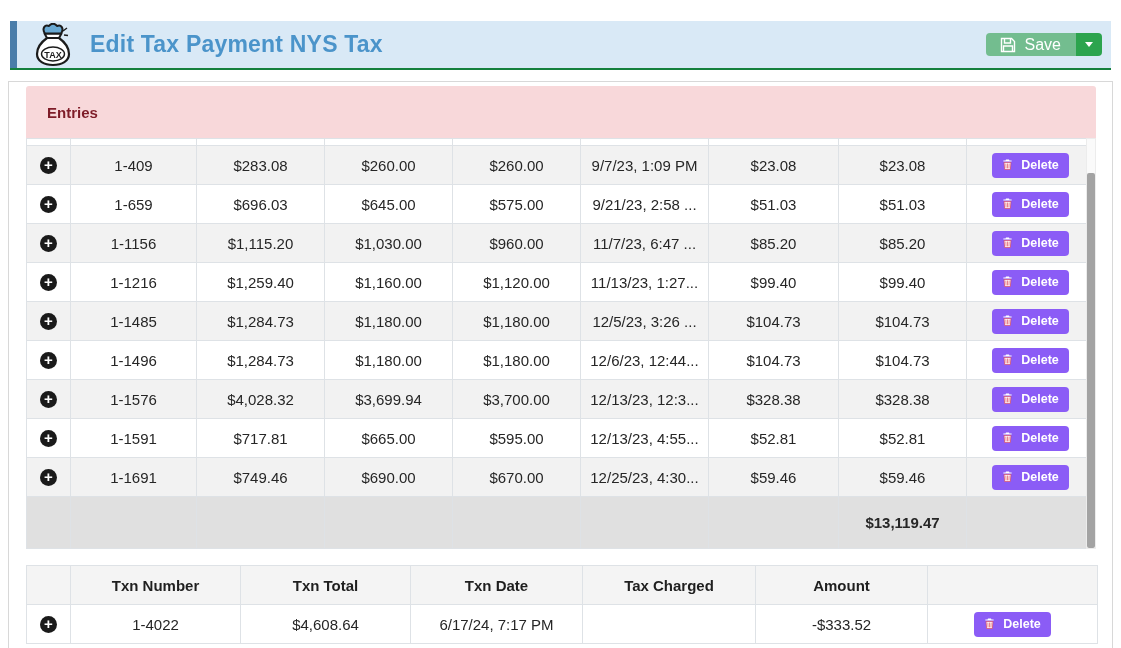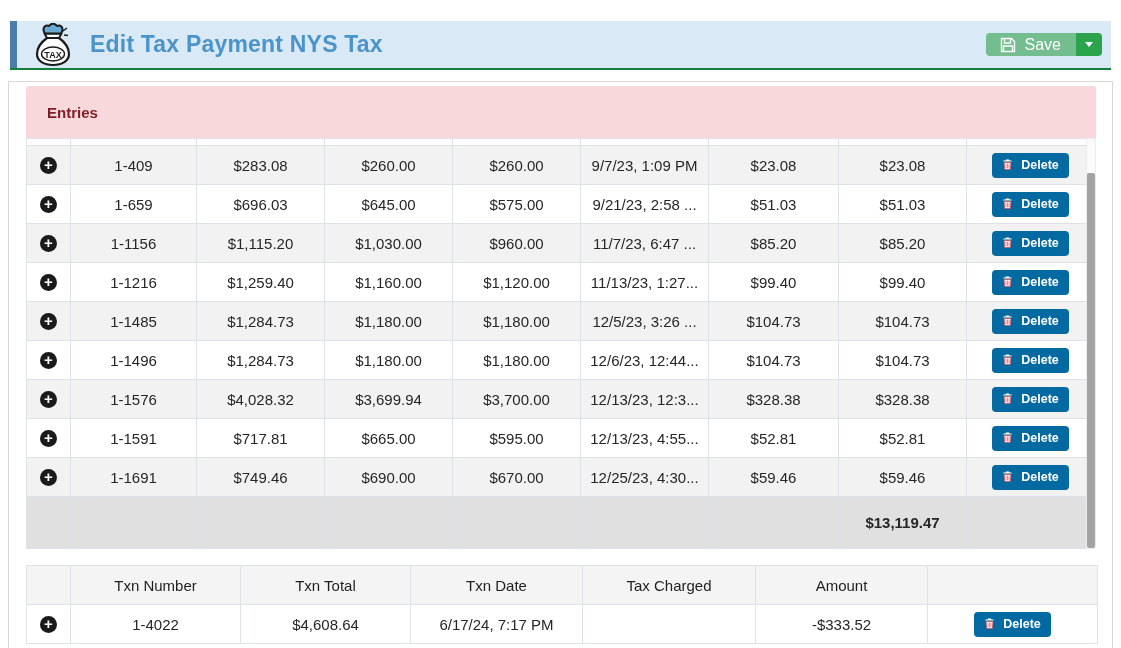--- a/index.html
+++ b/index.html
@@ -102,21 +102,21 @@
     color: #262626;
   }
   td, th {
     border: 1px solid #dee2e6;
     text-align: center;
     vertical-align: middle;
     height: 39px;
     overflow: hidden;
     white-space: nowrap;
   }
-  th { font-weight: 400; color: #1f1f1f; }
+  th { font-weight: 700; color: #1f1f1f; }
 
   .entries-wrap {
     position: relative;
     padding-right: 10px;
     margin-bottom: 16px;
   }
   .entries-wrap tr.stripe td { background: #f2f2f2; }
   tr.sliver td { height: 7px; background: #ffffff; }
   tr.footer-row td { background: #e0e0e0; height: 52px; font-weight: 700; font-size: 15px; }
 
@@ -150,21 +150,21 @@
     font-size: 15px;
     font-weight: 700;
     line-height: 1;
     cursor: pointer;
     padding-bottom: 1px;
   }
   .delete-btn {
     display: inline-flex;
     align-items: center;
     gap: 8px;
-    background: #0369a1;
+    background: #8b5cf6;
     color: #ffffff;
     border: none;
     border-radius: 4px;
     padding: 5px 10px 6px 10px;
     font-family: inherit;
     font-size: 12.5px;
     font-weight: 700;
     cursor: pointer;
   }
 </style>

